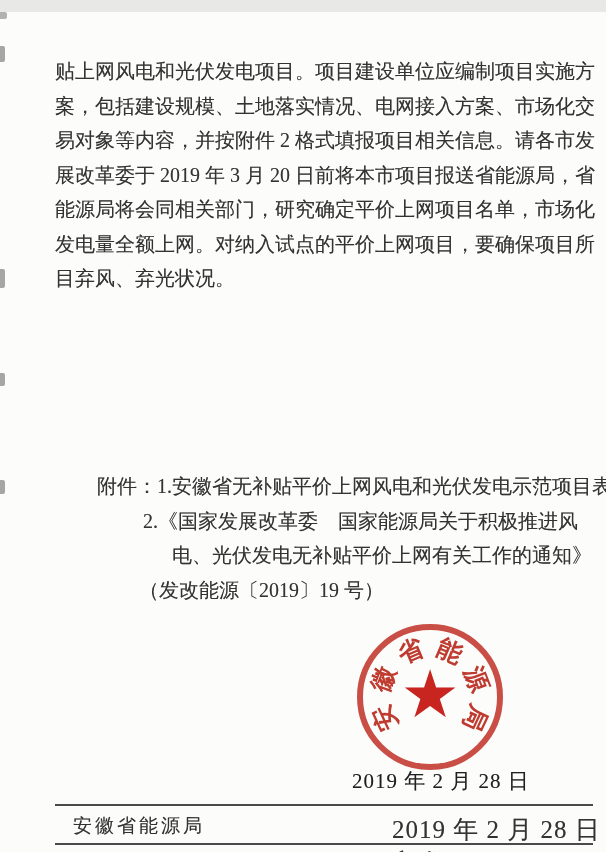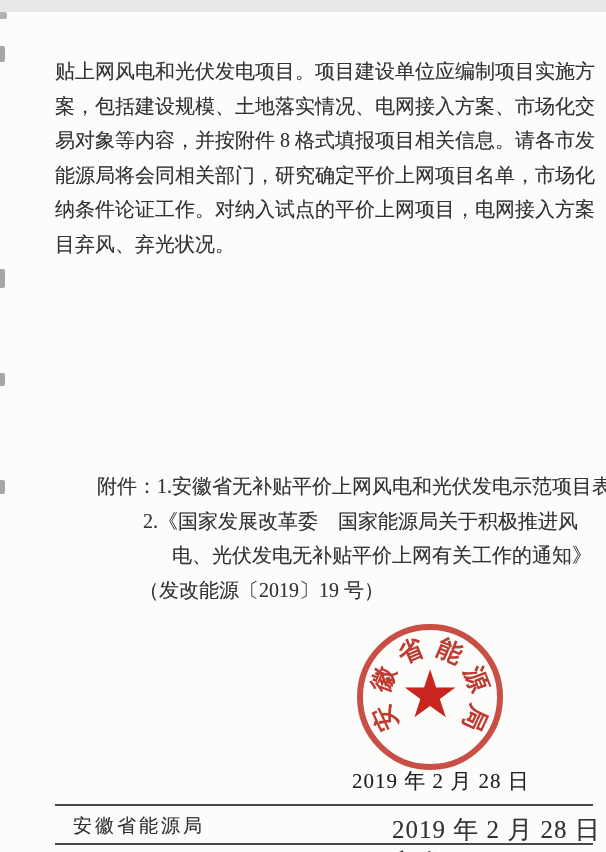--- a/index.html
+++ b/index.html
@@ -93,23 +93,24 @@
 
   <div class="edge e0"></div>
   <div class="edge e1"></div>
   <div class="edge e2"></div>
   <div class="edge e3"></div>
   <div class="edge e4"></div>
 
   <div class="doc-body">
     <div class="line">贴上网风电和光伏发电项目。项目建设单位应编制项目实施方</div>
     <div class="line">案，包括建设规模、土地落实情况、电网接入方案、市场化交</div>
-    <div class="line">易对象等内容，并按附件 8 格式填报项目相关信息。请各市发</div>
+    <div class="line">易对象等内容，并按附件 2 格式填报项目相关信息。请各市发</div>
+    <div class="line">展改革委于 2019 年 3 月 20 日前将本市项目报送省能源局，省</div>
     <div class="line">能源局将会同相关部门，研究确定平价上网项目名单，市场化</div>
-    <div class="line">纳条件论证工作。对纳入试点的平价上网项目，电网接入方案</div>
+    <div class="line">发电量全额上网。对纳入试点的平价上网项目，要确保项目所</div>
     <div class="line">目弃风、弃光状况。</div>
   </div>
 
   <div class="attach">
     <div class="line a0">附件：1.安徽省无补贴平价上网风电和光伏发电示范项目表</div>
     <div class="line a1">2.《国家发展改革委　国家能源局关于积极推进风</div>
     <div class="line a2">电、光伏发电无补贴平价上网有关工作的通知》</div>
     <div class="line a3">（发改能源〔2019〕19 号）</div>
   </div>
 

